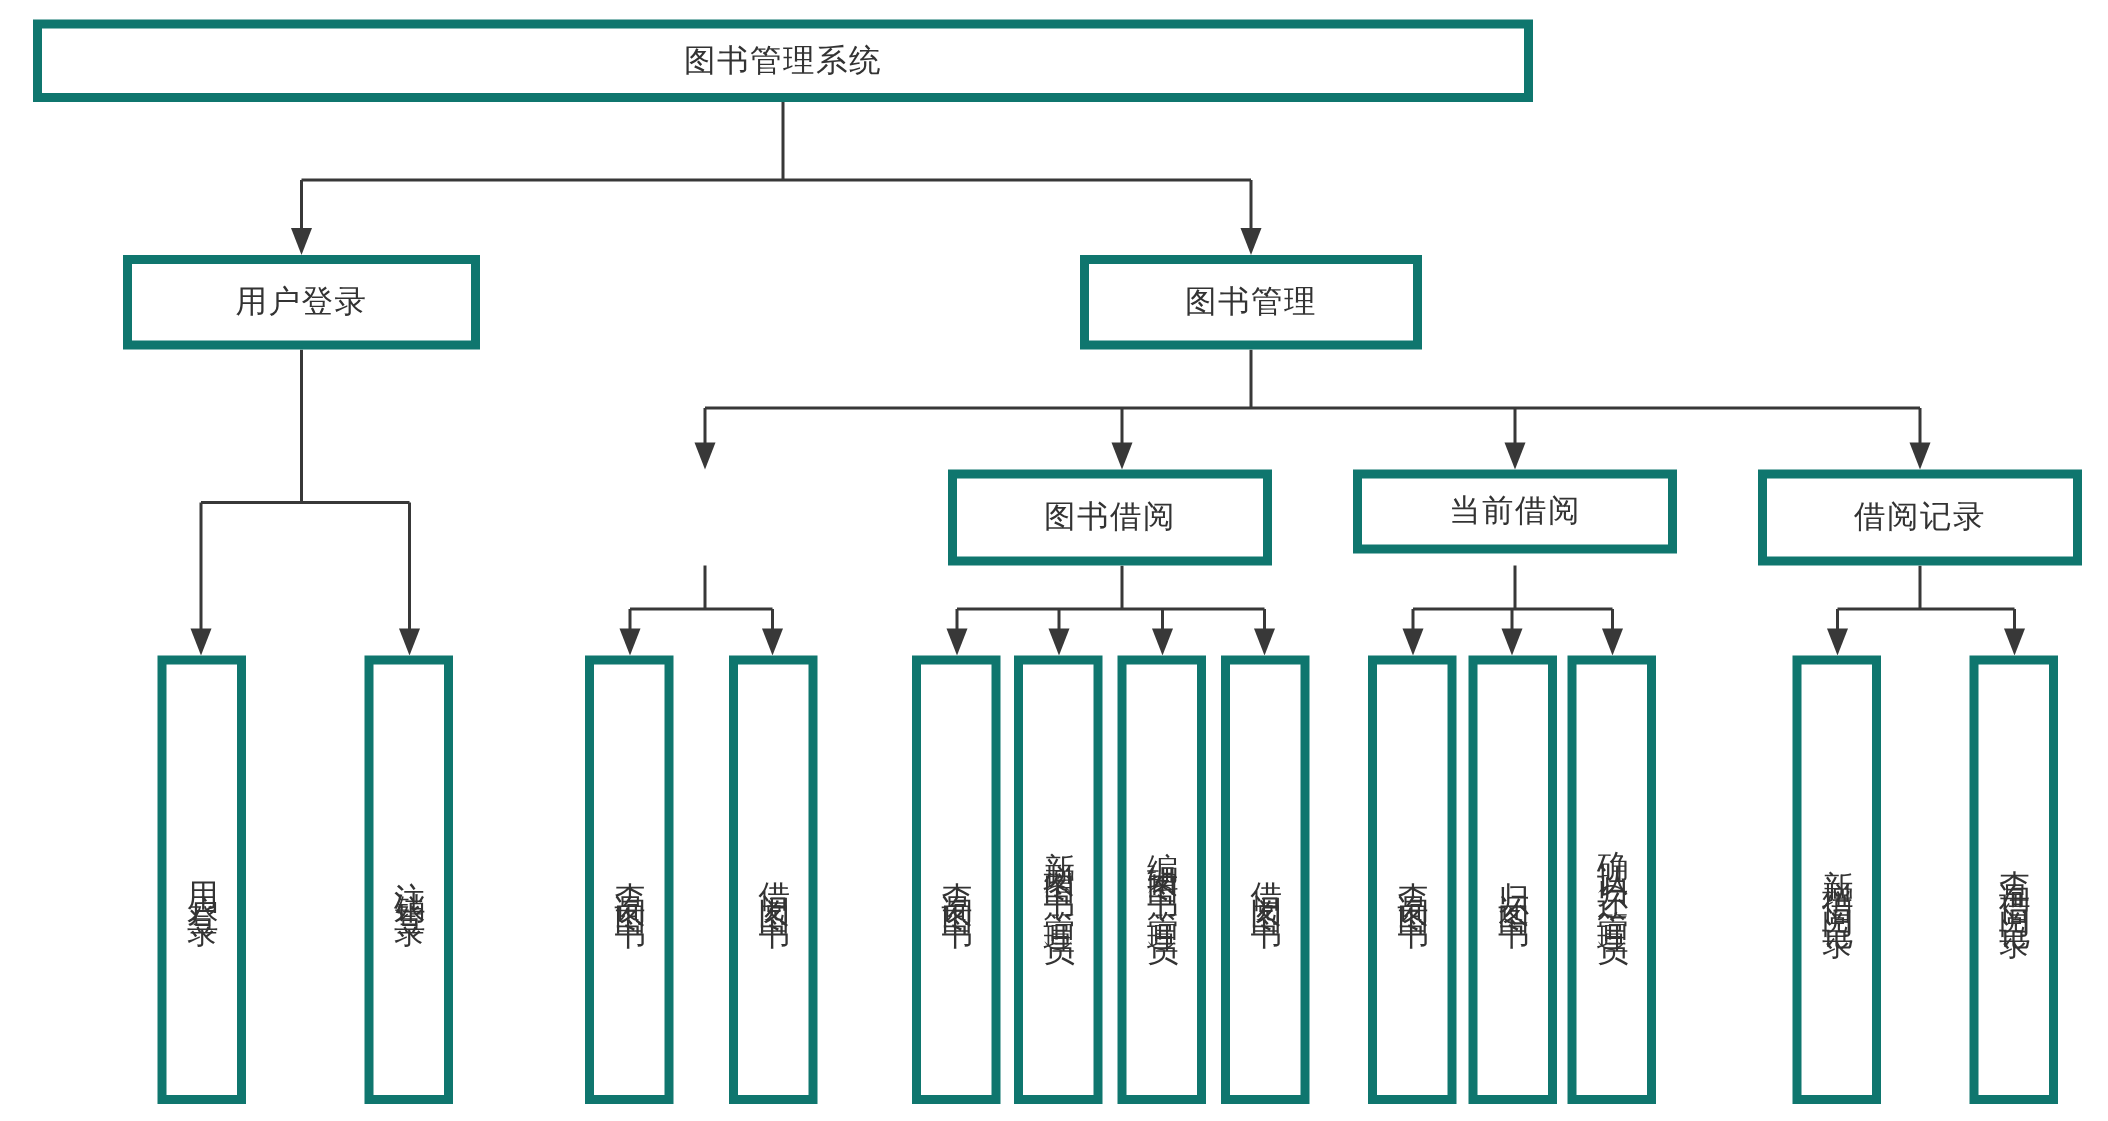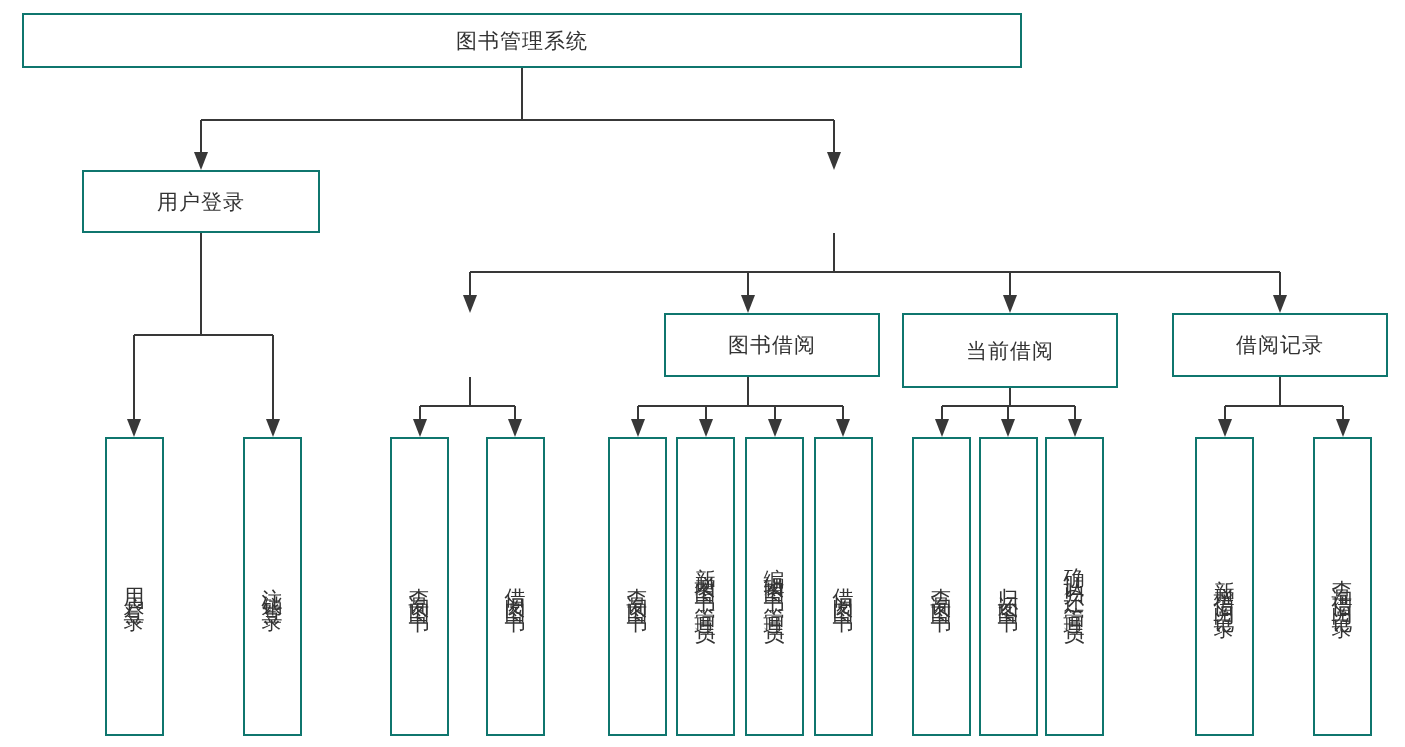--- a/index.html
+++ b/index.html
@@ -27,21 +27,21 @@
     stroke-width: 2;
     fill: none;
   }
   .connectors polygon {
     fill: #383838;
     stroke: none;
   }
   .node {
     position: absolute;
     box-sizing: border-box;
-    border: 2px solid #0f766e;
+    border: 6px solid #0f766e;
     background: #ffffff;
     color: #333333;
     display: flex;
     align-items: center;
     justify-content: center;
     font-size: 21px;
     letter-spacing: 1px;
     text-align: center;
     line-height: 1.2;
   }
@@ -106,23 +106,24 @@
     <g>
       <path d="M1280,377 V406 M1225,406 H1343 M1225,406 V420 M1343,406 V420"></path>
       <polygon points="1218,419 1232,419 1225,437"></polygon>
       <polygon points="1336,419 1350,419 1343,437"></polygon>
     </g>
   </svg>
 
   <div class="node" style="left:22px; top:13px; width:1000px; height:55px;">图书管理系统</div>
 
   <div class="node" style="left:82px; top:170px; width:238px; height:63px;">用户登录</div>
+  <div class="node" style="left:720px; top:170px; width:228px; height:63px;">图书管理</div>
 
-  <div class="node" style="left:664px; top:313px; width:216px; height:64px;">图书借阅</div>
-  <div class="node" style="left:902px; top:313px; width:216px; height:75px;">当前借阅</div>
+  <div class="node" style="left:632px; top:313px; width:216px; height:64px;">图书借阅</div>
+  <div class="node" style="left:902px; top:313px; width:216px; height:56px;">当前借阅</div>
   <div class="node" style="left:1172px; top:313px; width:216px; height:64px;">借阅记录</div>
 
   <div class="node leaf" style="left:105px; top:437px; width:59px; height:299px;">用户登录</div>
   <div class="node leaf" style="left:243px; top:437px; width:59px; height:299px;">注销登录</div>
 
   <div class="node leaf" style="left:390px; top:437px; width:59px; height:299px;">查询图书</div>
   <div class="node leaf" style="left:486px; top:437px; width:59px; height:299px;">借阅图书</div>
 
   <div class="node leaf" style="left:608px; top:437px; width:59px; height:299px;">查询图书</div>
   <div class="node leaf" style="left:676px; top:437px; width:59px; height:299px;">新增图书（管理员）</div>

